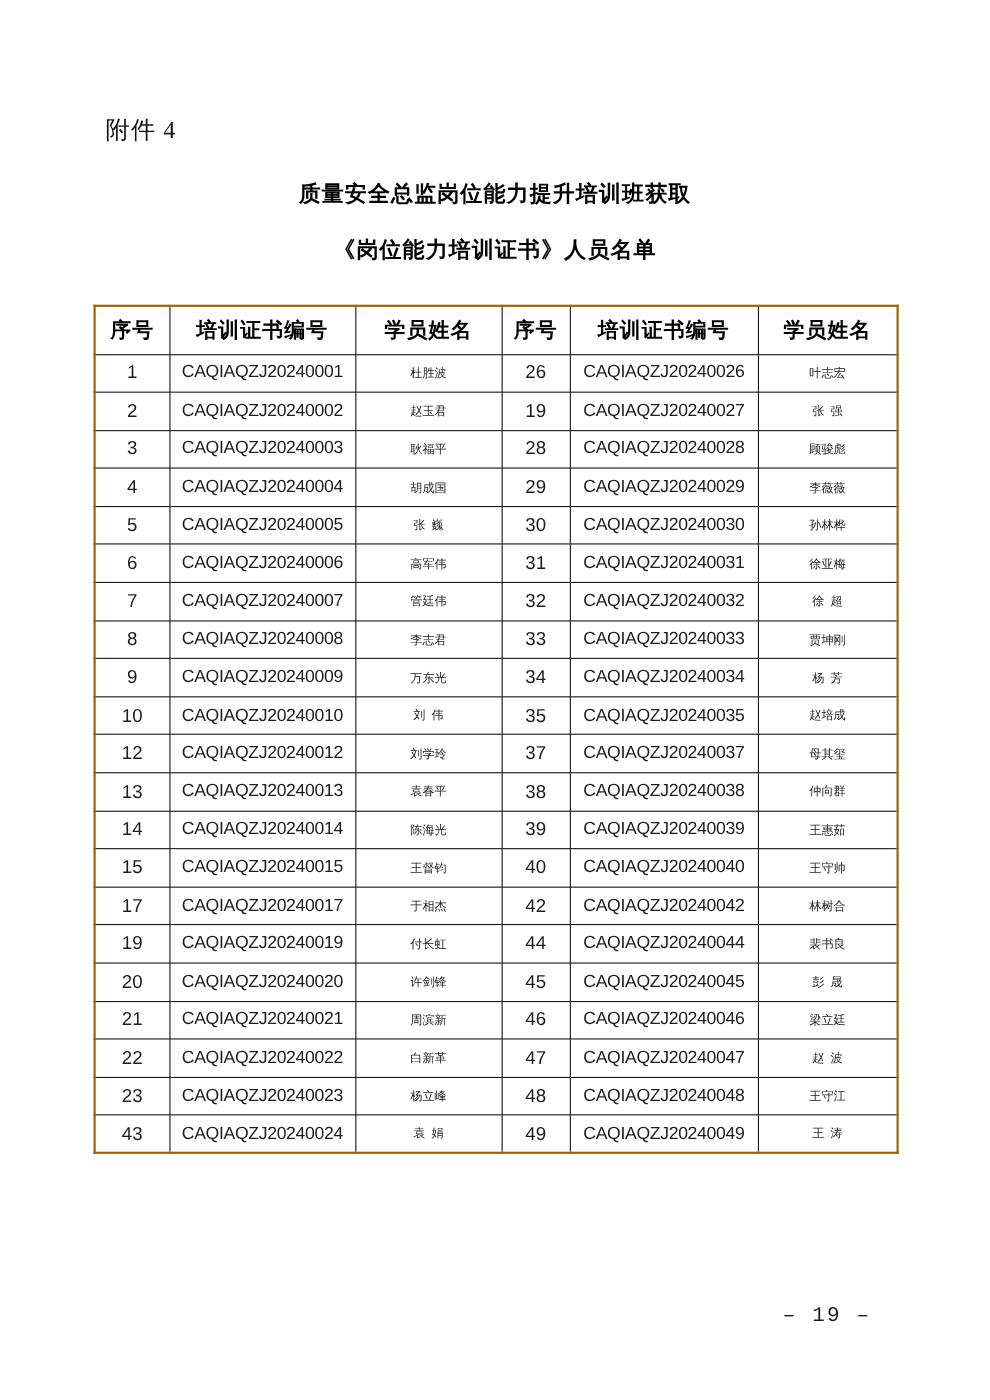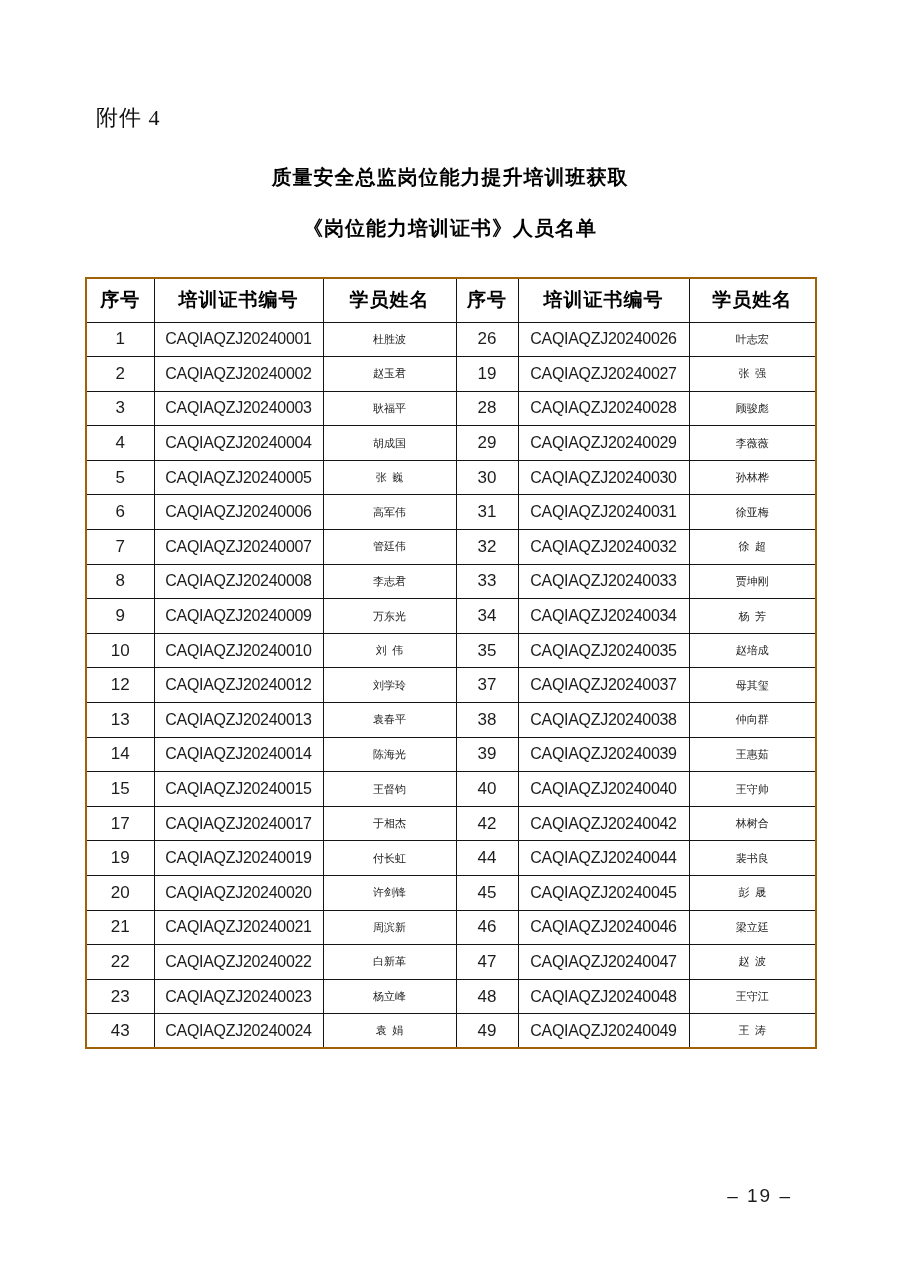--- a/index.html
+++ b/index.html
@@ -87,21 +87,21 @@
     font-family: "Liberation Serif", "DejaVu Serif", serif;
     font-size: 11px;
     white-space: pre;
     color: #1c1c1c;
   }
   .page-number {
     position: absolute;
     top: 1185px;
     right: 108px;
     font-size: 19px;
-    font-family: Liberation Sans, sans-serif;
+    font-family: Liberation Mono, monospace;
     letter-spacing: 2px;
     color: #1c1c1c;
   }
 </style>
 </head>
 <body>
 
 <div class="page">
 
   <div class="attachment-label">附件 4</div>

